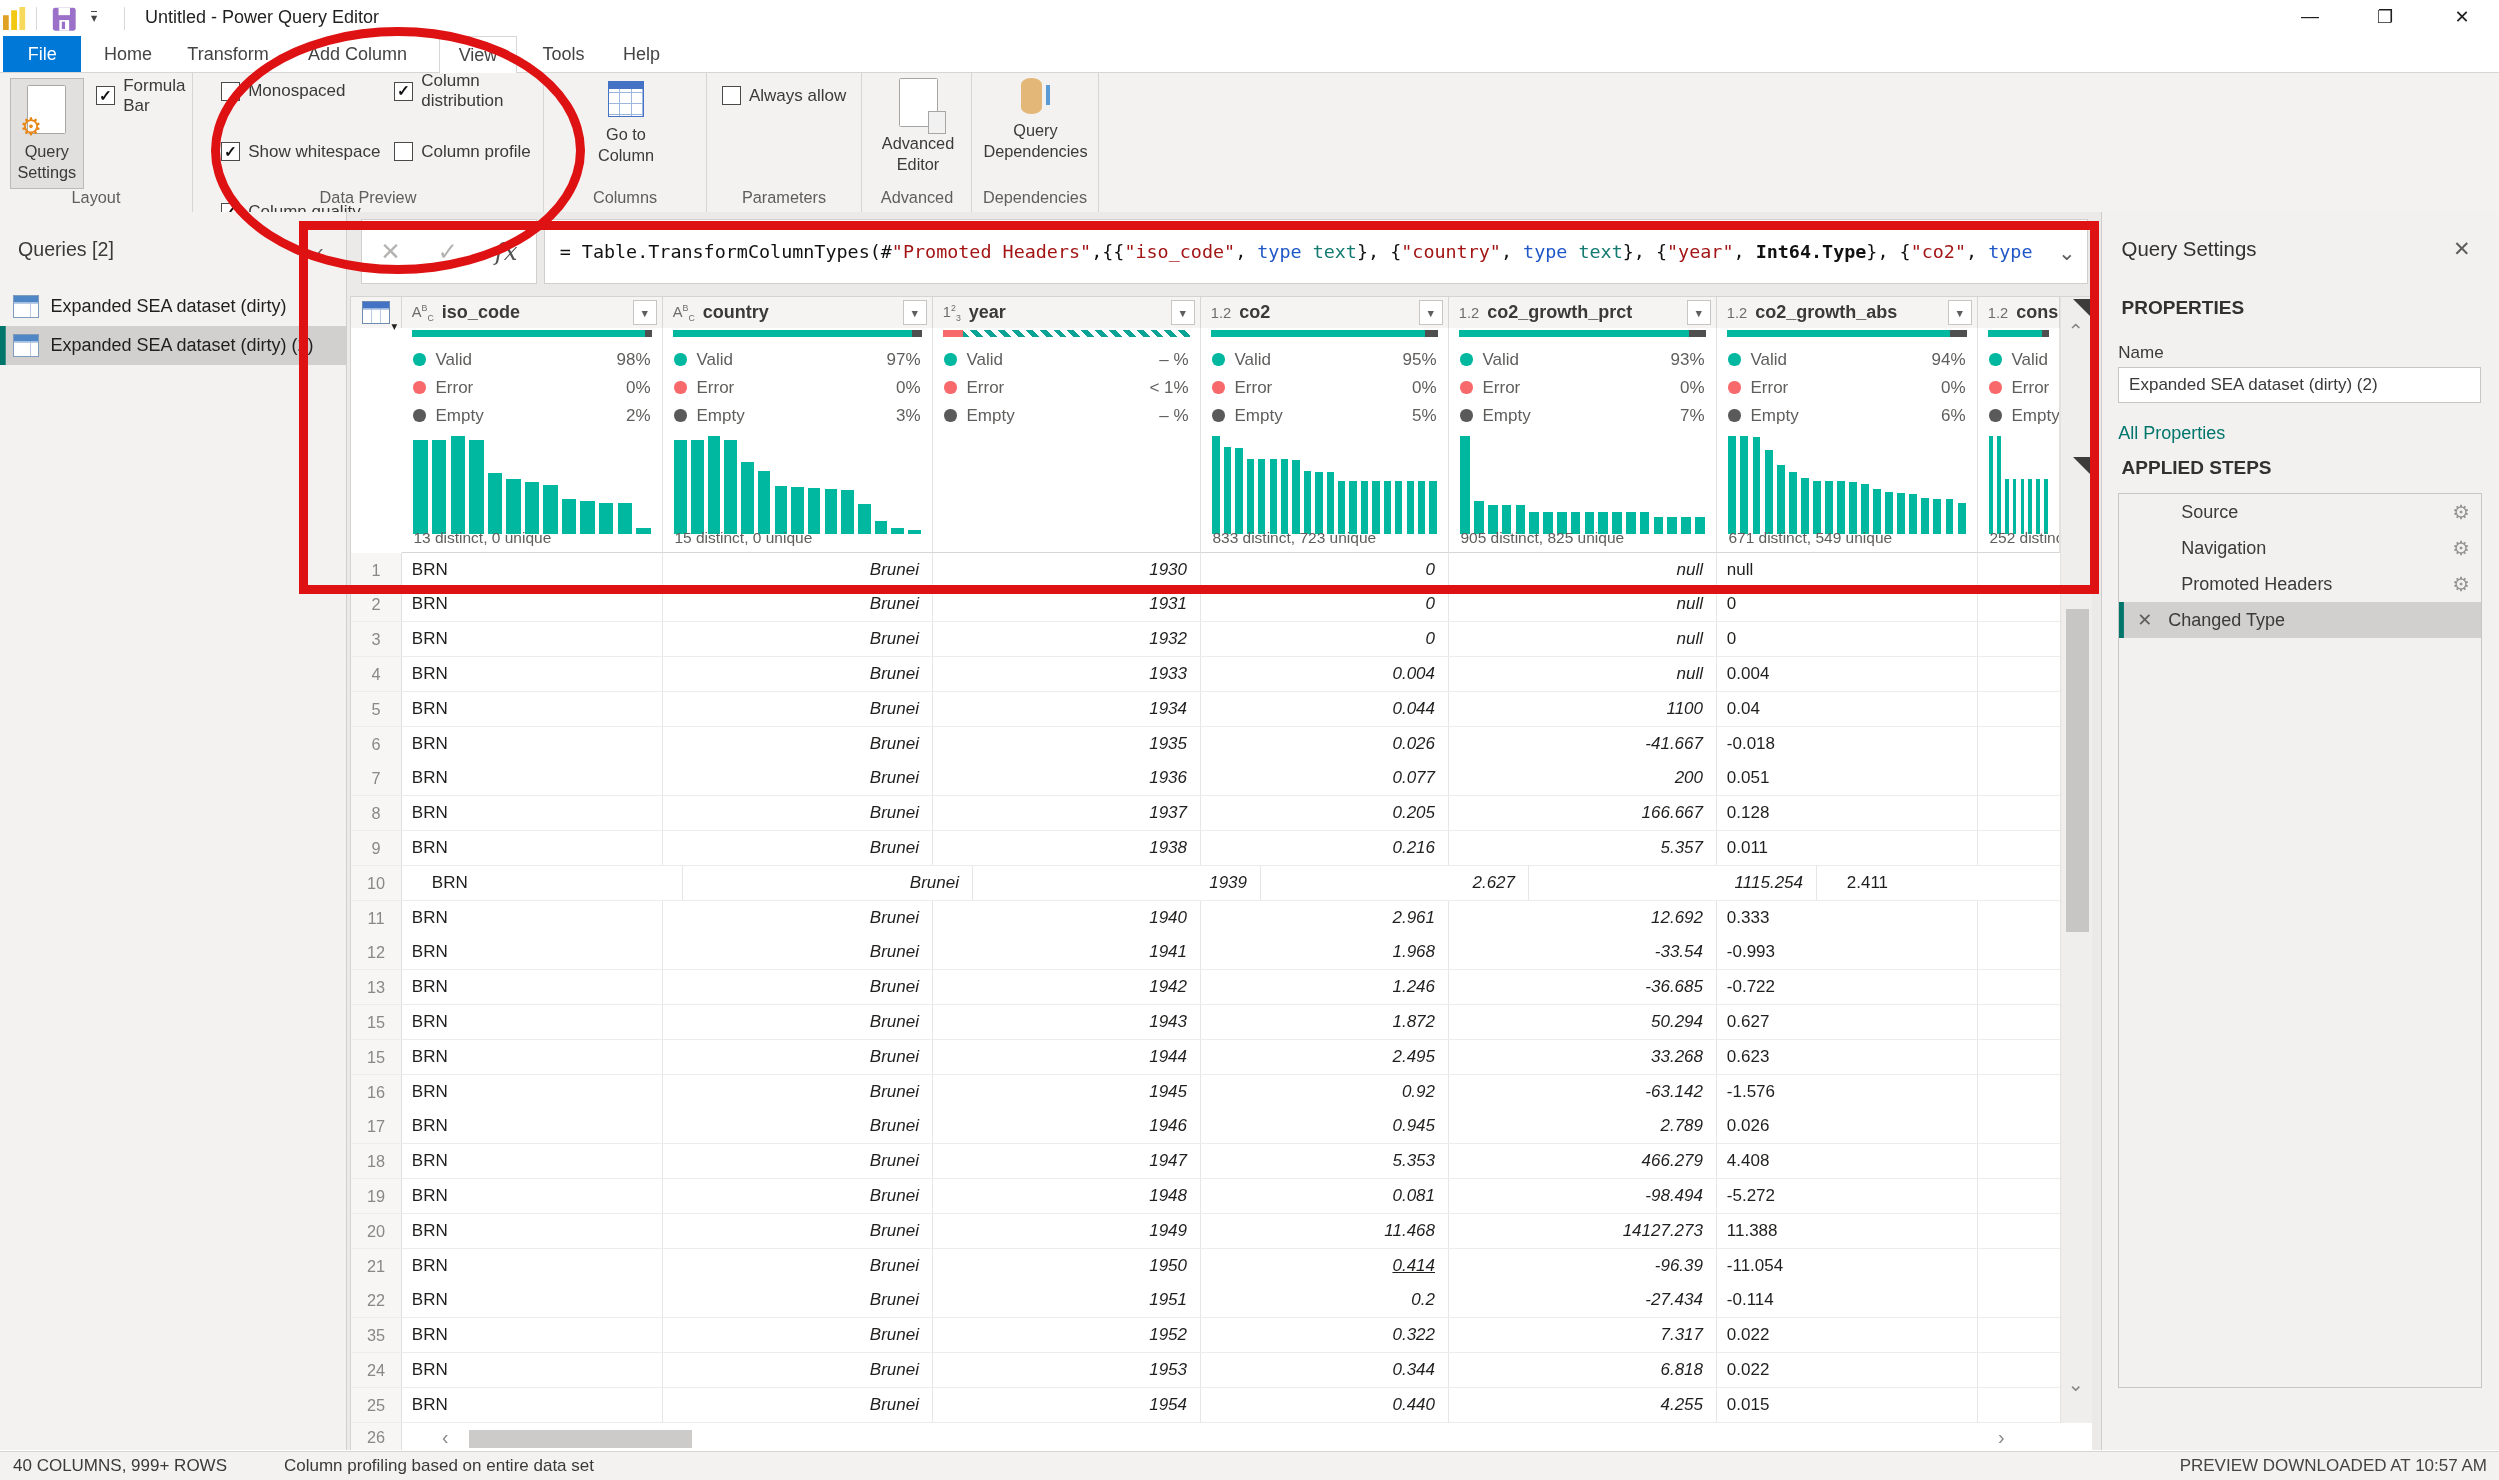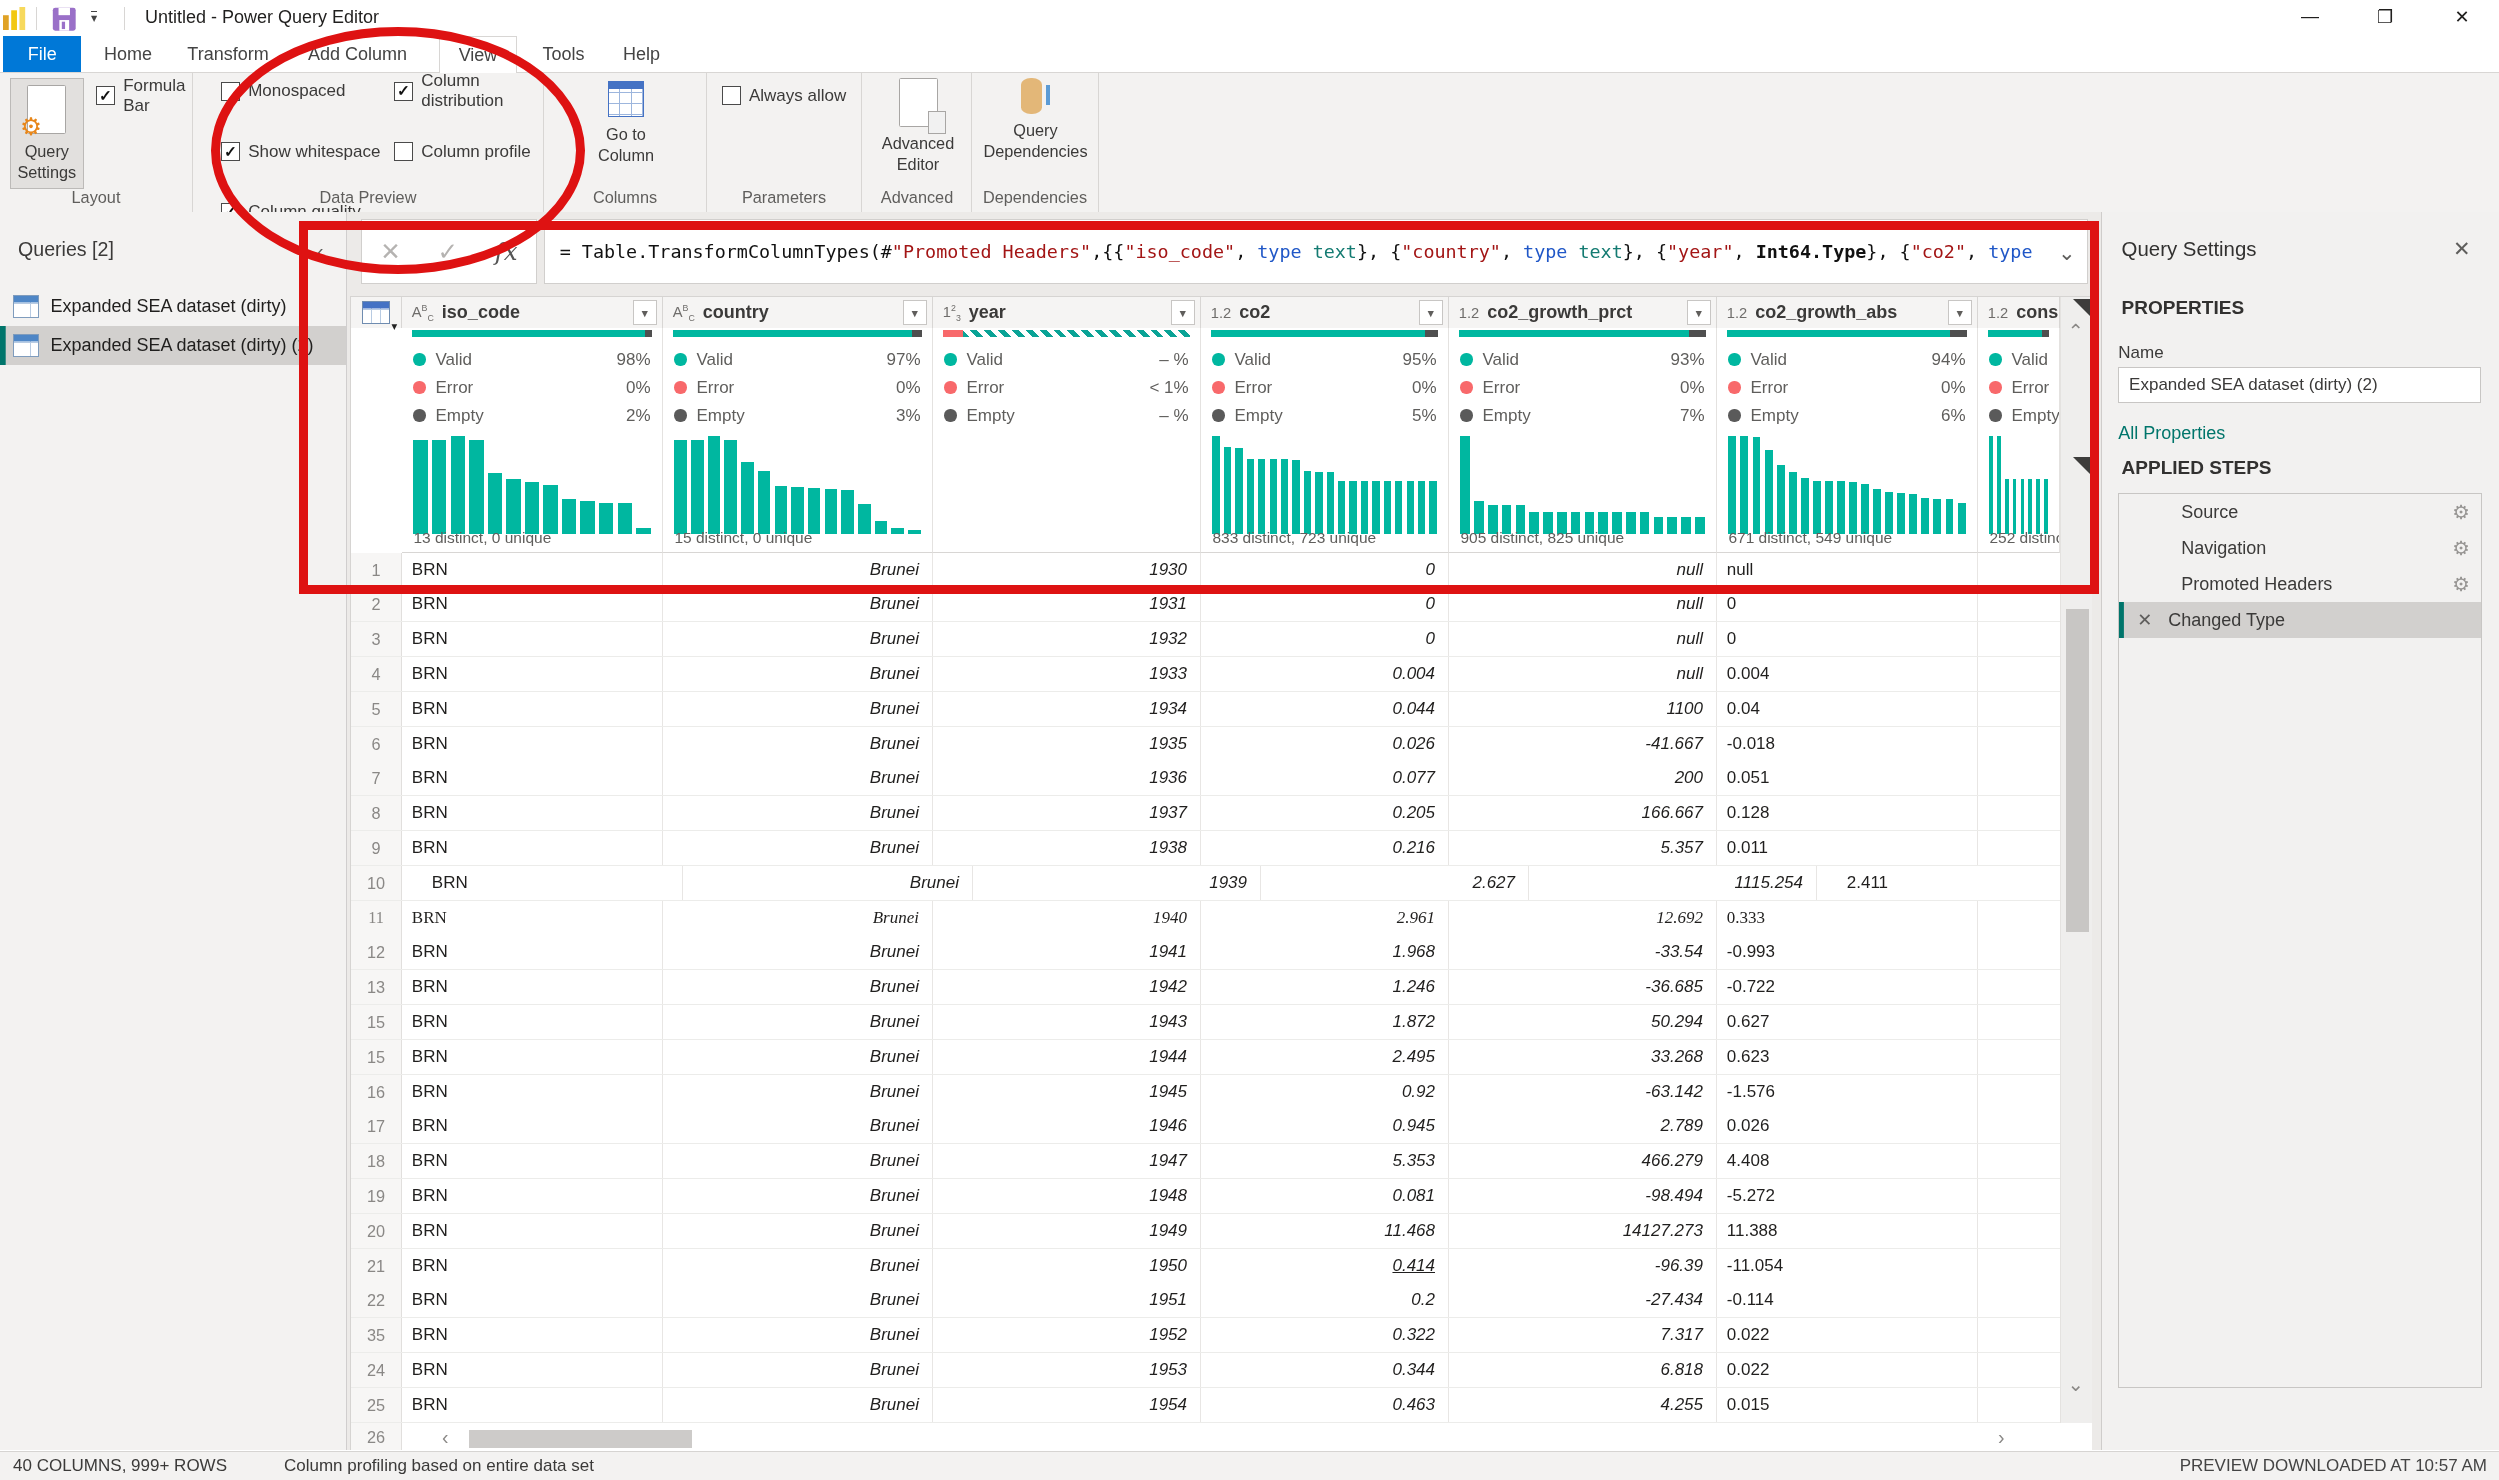--- a/index.html
+++ b/index.html
@@ -690,21 +690,21 @@
         <div class="drow" style="top: 569px; left: 0px; gap: 20px;">
           <div class="rownum">10</div>
           <div class="dcell txt" style="width: 261px;">BRN</div>
           <div class="dcell num" style="width: 270px;">Brunei</div>
           <div class="dcell num" style="width: 268px;">1939</div>
           <div class="dcell num" style="width: 248px;">2.627</div>
           <div class="dcell num" style="width: 268px;">1115.254</div>
           <div class="dcell txt" style="width: 261px;">2.411</div>
           <div class="dcell" style="width: 82px; border-right: none;"></div>
         </div>
-        <div class="drow" style="top: 604px; left: 0px; font-family: Liberation Serif, serif;">
+        <div class="drow" style="top: 604px; left: 0px;">
           <div class="rownum">11</div>
           <div class="dcell txt" style="width: 261px;">BRN</div>
           <div class="dcell num" style="width: 270px;">Brunei</div>
           <div class="dcell num" style="width: 268px;">1940</div>
           <div class="dcell num" style="width: 248px;">2.961</div>
           <div class="dcell num" style="width: 268px;">12.692</div>
           <div class="dcell txt" style="width: 261px;">0.333</div>
           <div class="dcell" style="width: 82px; border-right: none;"></div>
         </div>
         <div class="drow" style="top: 638px; left: 0px;">
@@ -835,21 +835,21 @@
           <div class="dcell num" style="width: 248px;">0.344</div>
           <div class="dcell num" style="width: 268px;">6.818</div>
           <div class="dcell txt" style="width: 261px;">0.022</div>
           <div class="dcell" style="width: 82px; border-right: none;"></div>
         </div>
         <div class="drow" style="top: 1091px; left: 0px;">
           <div class="rownum">25</div>
           <div class="dcell txt" style="width: 261px;">BRN</div>
           <div class="dcell num" style="width: 270px;">Brunei</div>
           <div class="dcell num" style="width: 268px;">1954</div>
-          <div class="dcell num" style="width: 248px;">0.463</div>
+          <div class="dcell num" style="width: 248px;">0.440</div>
           <div class="dcell num" style="width: 268px;">4.255</div>
           <div class="dcell txt" style="width: 261px;">0.015</div>
           <div class="dcell" style="width: 82px; border-right: none;"></div>
         </div>
       </div>
 
     <div id="vscroll" class="abs">
       <div class="abs scroll-arrow" style="left:6.5px;top:24.5px">⌃</div>
       <div id="vthumb" class="abs"></div>
       <div class="abs scroll-arrow" style="left:6.5px;top:1078px">⌄</div>

